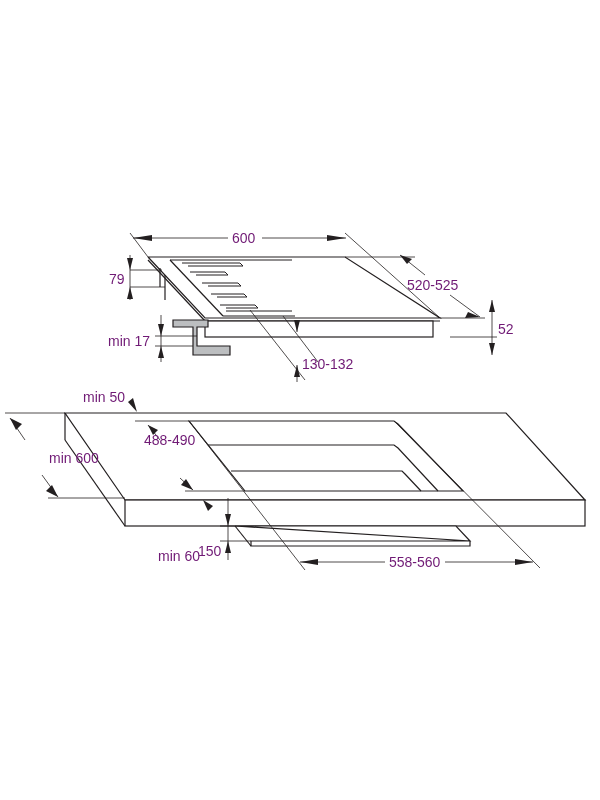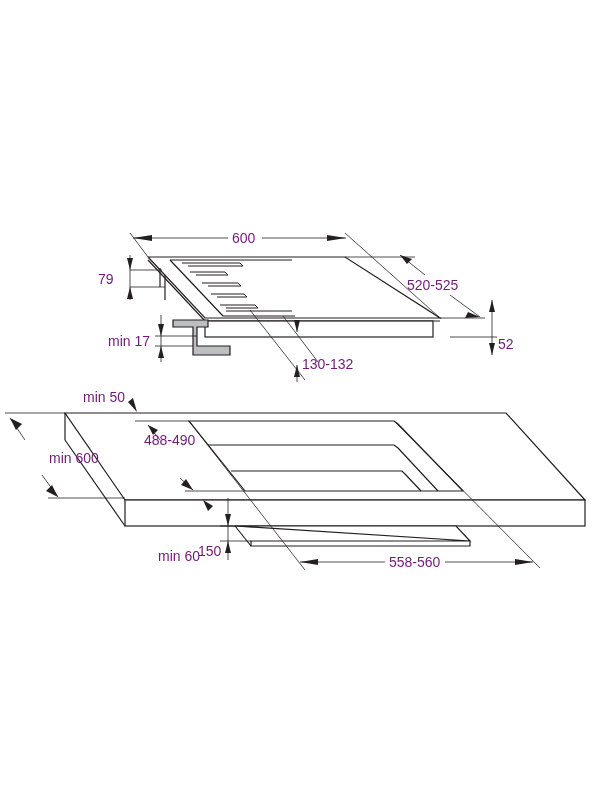--- a/index.html
+++ b/index.html
@@ -122,22 +122,22 @@
     <polygon points="203,500 213,506 208,511"></polygon>
     <polygon points="228,526 225,514 231,514"></polygon>
     <polygon points="228,541 225,553 231,553"></polygon>
     <polygon points="300,562 318,559 318,565"></polygon>
     <polygon points="533,562 515,559 515,565"></polygon>
   </g>
 </svg>
 
 <div class="lbl" style="left:232px;top:231px;">600</div>
 <div class="lbl" style="left:407px;top:278px;">520-525</div>
-<div class="lbl" style="left:98px;top:272px;">79</div>
-<div class="lbl" style="left:498px;top:322px;margin-top:15px;">52</div>
+<div class="lbl" style="left:109px;top:272px;">79</div>
+<div class="lbl" style="left:498px;top:322px;">52</div>
 <div class="lbl" style="left:108px;top:334px;">min 17</div>
 <div class="lbl" style="left:302px;top:357px;">130-132</div>
 
 <div class="lbl" style="left:83px;top:390px;">min 50</div>
 <div class="lbl" style="left:10px;top:451px;margin-left:39px;">min 600</div>
 <div class="lbl" style="left:144px;top:433px;">488-490</div>
 <div class="lbl" style="left:158px;top:509px;margin-top:40px;">min 60</div>
 <div class="lbl" style="left:198px;top:544px;">150</div>
 <div class="lbl" style="left:389px;top:555px;">558-560</div>
 

